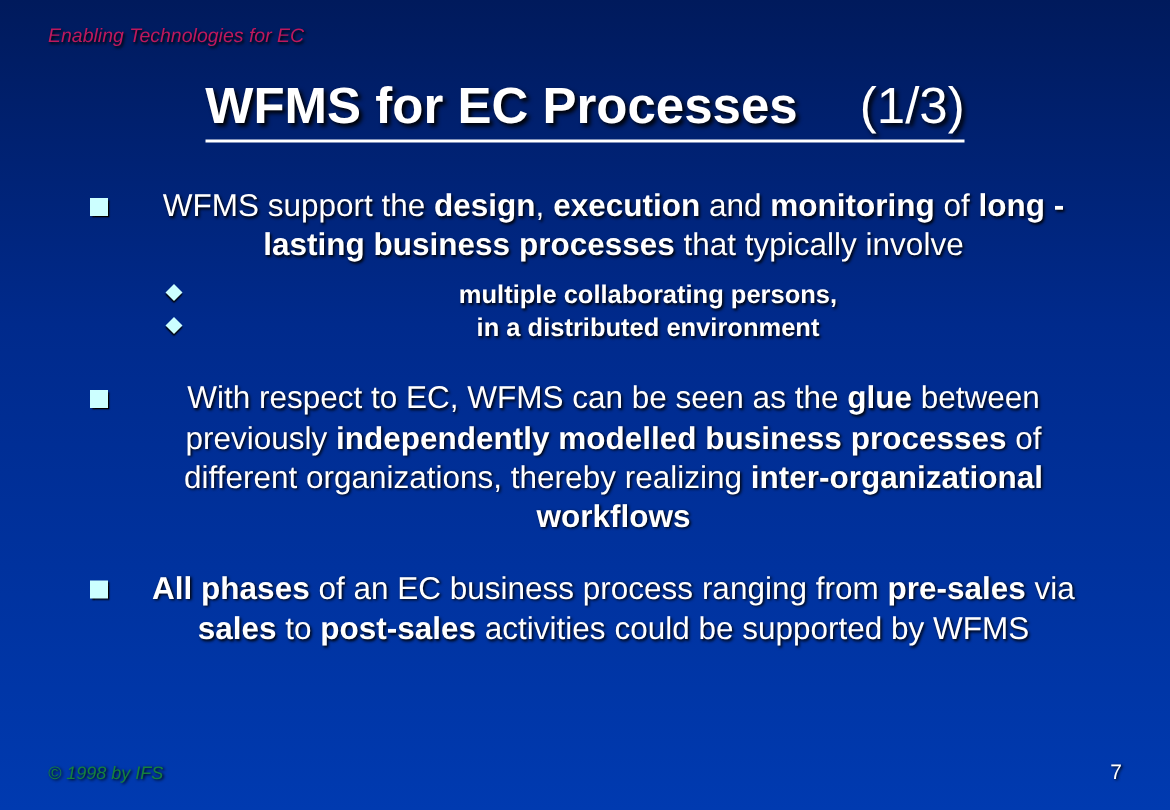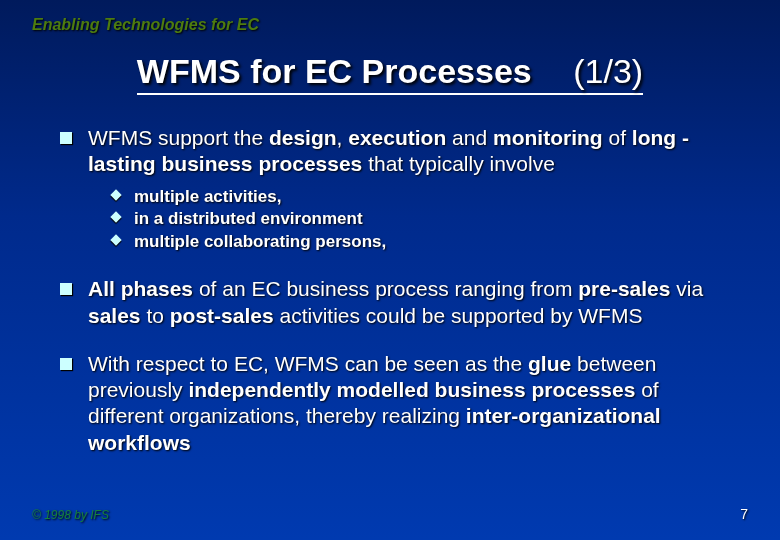--- a/index.html
+++ b/index.html
@@ -12,24 +12,24 @@
   }
   body {
     background: linear-gradient(to bottom, #001a5c 0%, #002a8c 40%, #003ab0 100%);
     color: #fff;
     position: relative;
   }
   .header-label {
     position: absolute;
     top: 16px;
     left: 32px;
-    font-size: 16px;
+    font-size: 13px;
     font-style: italic;
-    font-weight: bold;
-    color: #4d7c0f;
+    font-weight: normal;
+    color: #be185d;
     text-shadow: 1px 1px 2px #000;
   }
   .title {
     text-align: center;
     font-size: 34px;
     font-weight: bold;
     padding-top: 52px;
     text-shadow: 2px 2px 3px #000;
   }
   .title .page-count {
@@ -49,20 +49,21 @@
     padding: 0;
     margin: 0;
   }
   ul.level1 > li {
     position: relative;
     padding-left: 28px;
     margin-bottom: 22px;
     font-size: 21px;
     line-height: 1.25;
     text-shadow: 1px 1px 2px #000;
+    text-align: center;
   }
   ul.level1 > li::before {
     content: "";
     position: absolute;
     left: 0;
     top: 7px;
     width: 12px;
     height: 12px;
     background: #ccffff;
     box-shadow: 1px 1px 1px #000;
@@ -130,24 +131,23 @@
     <span>WFMS for EC Processes</span>
     <span class="page-count">(1/3)</span>
   </span>
 </div>
 
 <div class="content">
   <ul class="level1">
     <li>
       <span>WFMS support the <b>design</b>, <b>execution</b> and <b>monitoring</b> of <b>long -lasting business processes</b> that typically involve</span>
       <ul class="level2">
-        <li>multiple <b>activities</b>,</li>
+        <li>multiple collaborating <b>persons</b>,</li>
         <li>in a <b>distributed environment</b></li>
-        <li>multiple collaborating <b>persons</b>,</li>
       </ul>
     </li>
+    <li>With respect to EC, WFMS can be seen as the <b>glue</b> between previously <b>independently modelled business processes</b> of different organizations, thereby realizing <b>inter-organizational workflows</b></li>
     <li><b>All phases</b> of an EC business process ranging from <b>pre-sales</b> via <b>sales</b> to <b>post-sales</b> activities could be supported by WFMS</li>
-    <li>With respect to EC, WFMS can be seen as the <b>glue</b> between previously <b>independently modelled business processes</b> of different organizations, thereby realizing <b>inter-organizational workflows</b></li>
   </ul>
 </div>
 
 <div class="footer-left">© 1998 by IFS</div>
 <div class="footer-right">7</div>
 
 </body></html>

